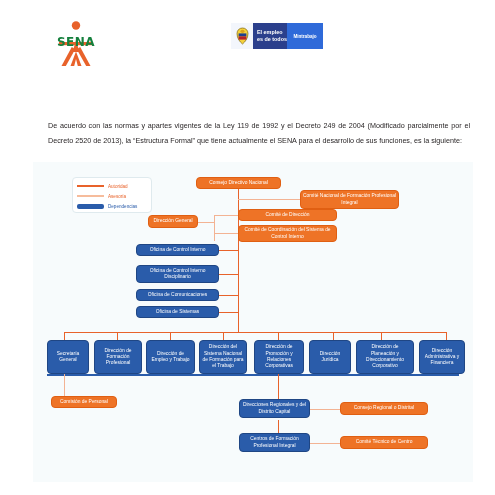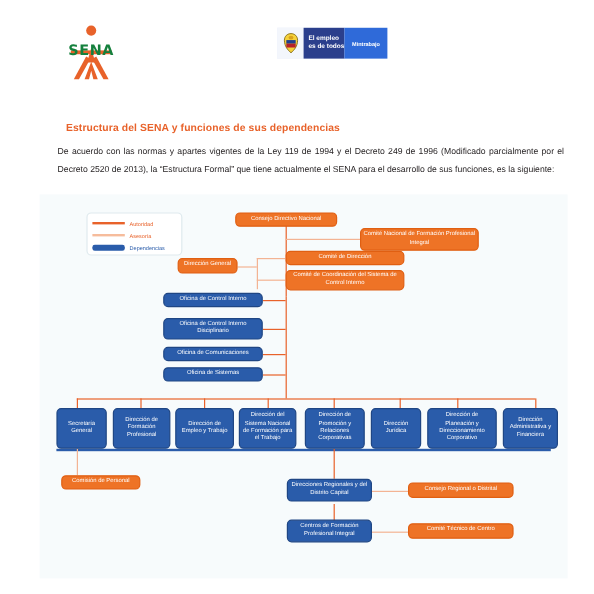--- a/index.html
+++ b/index.html
@@ -106,22 +106,21 @@
         <ellipse cx="7.5" cy="4.3" rx="2" ry="1.6" fill="#d9a21b"></ellipse>
       </svg>
     </div>
     <div class="gov-mid">
       <span style="white-space:pre-line;">El empleo
 es de todos</span>
     </div>
     <div class="gov-right">Mintrabajo</div>
   </div>
 
-  <div class="doc-title">Estructura del SENA y funciones de sus dependencias</div>
-  <div class="para">De acuerdo con las normas y apartes vigentes de la Ley 119 de 1994 y el Decreto 249 de 1996 (Modificado parcialmente por el Decreto 2520 de 2013), la “Estructura Formal” que tiene actualmente el SENA para el desarrollo de sus funciones, es la siguiente:</div>
+  <div class="para">De acuerdo con las normas y apartes vigentes de la Ley 119 de 1992 y el Decreto 249 de 2004 (Modificado parcialmente por el Decreto 2520 de 2013), la “Estructura Formal” que tiene actualmente el SENA para el desarrollo de sus funciones, es la siguiente:</div>
 
   <div class="chart">
 
     <div class="legend">
       <div class="legend-row">
         <span class="legend-swatch sw-autoridad"></span>
         <span class="legend-label">Autoridad</span>
       </div>
       <div class="legend-row">
         <span class="legend-swatch sw-asesoria"></span>

